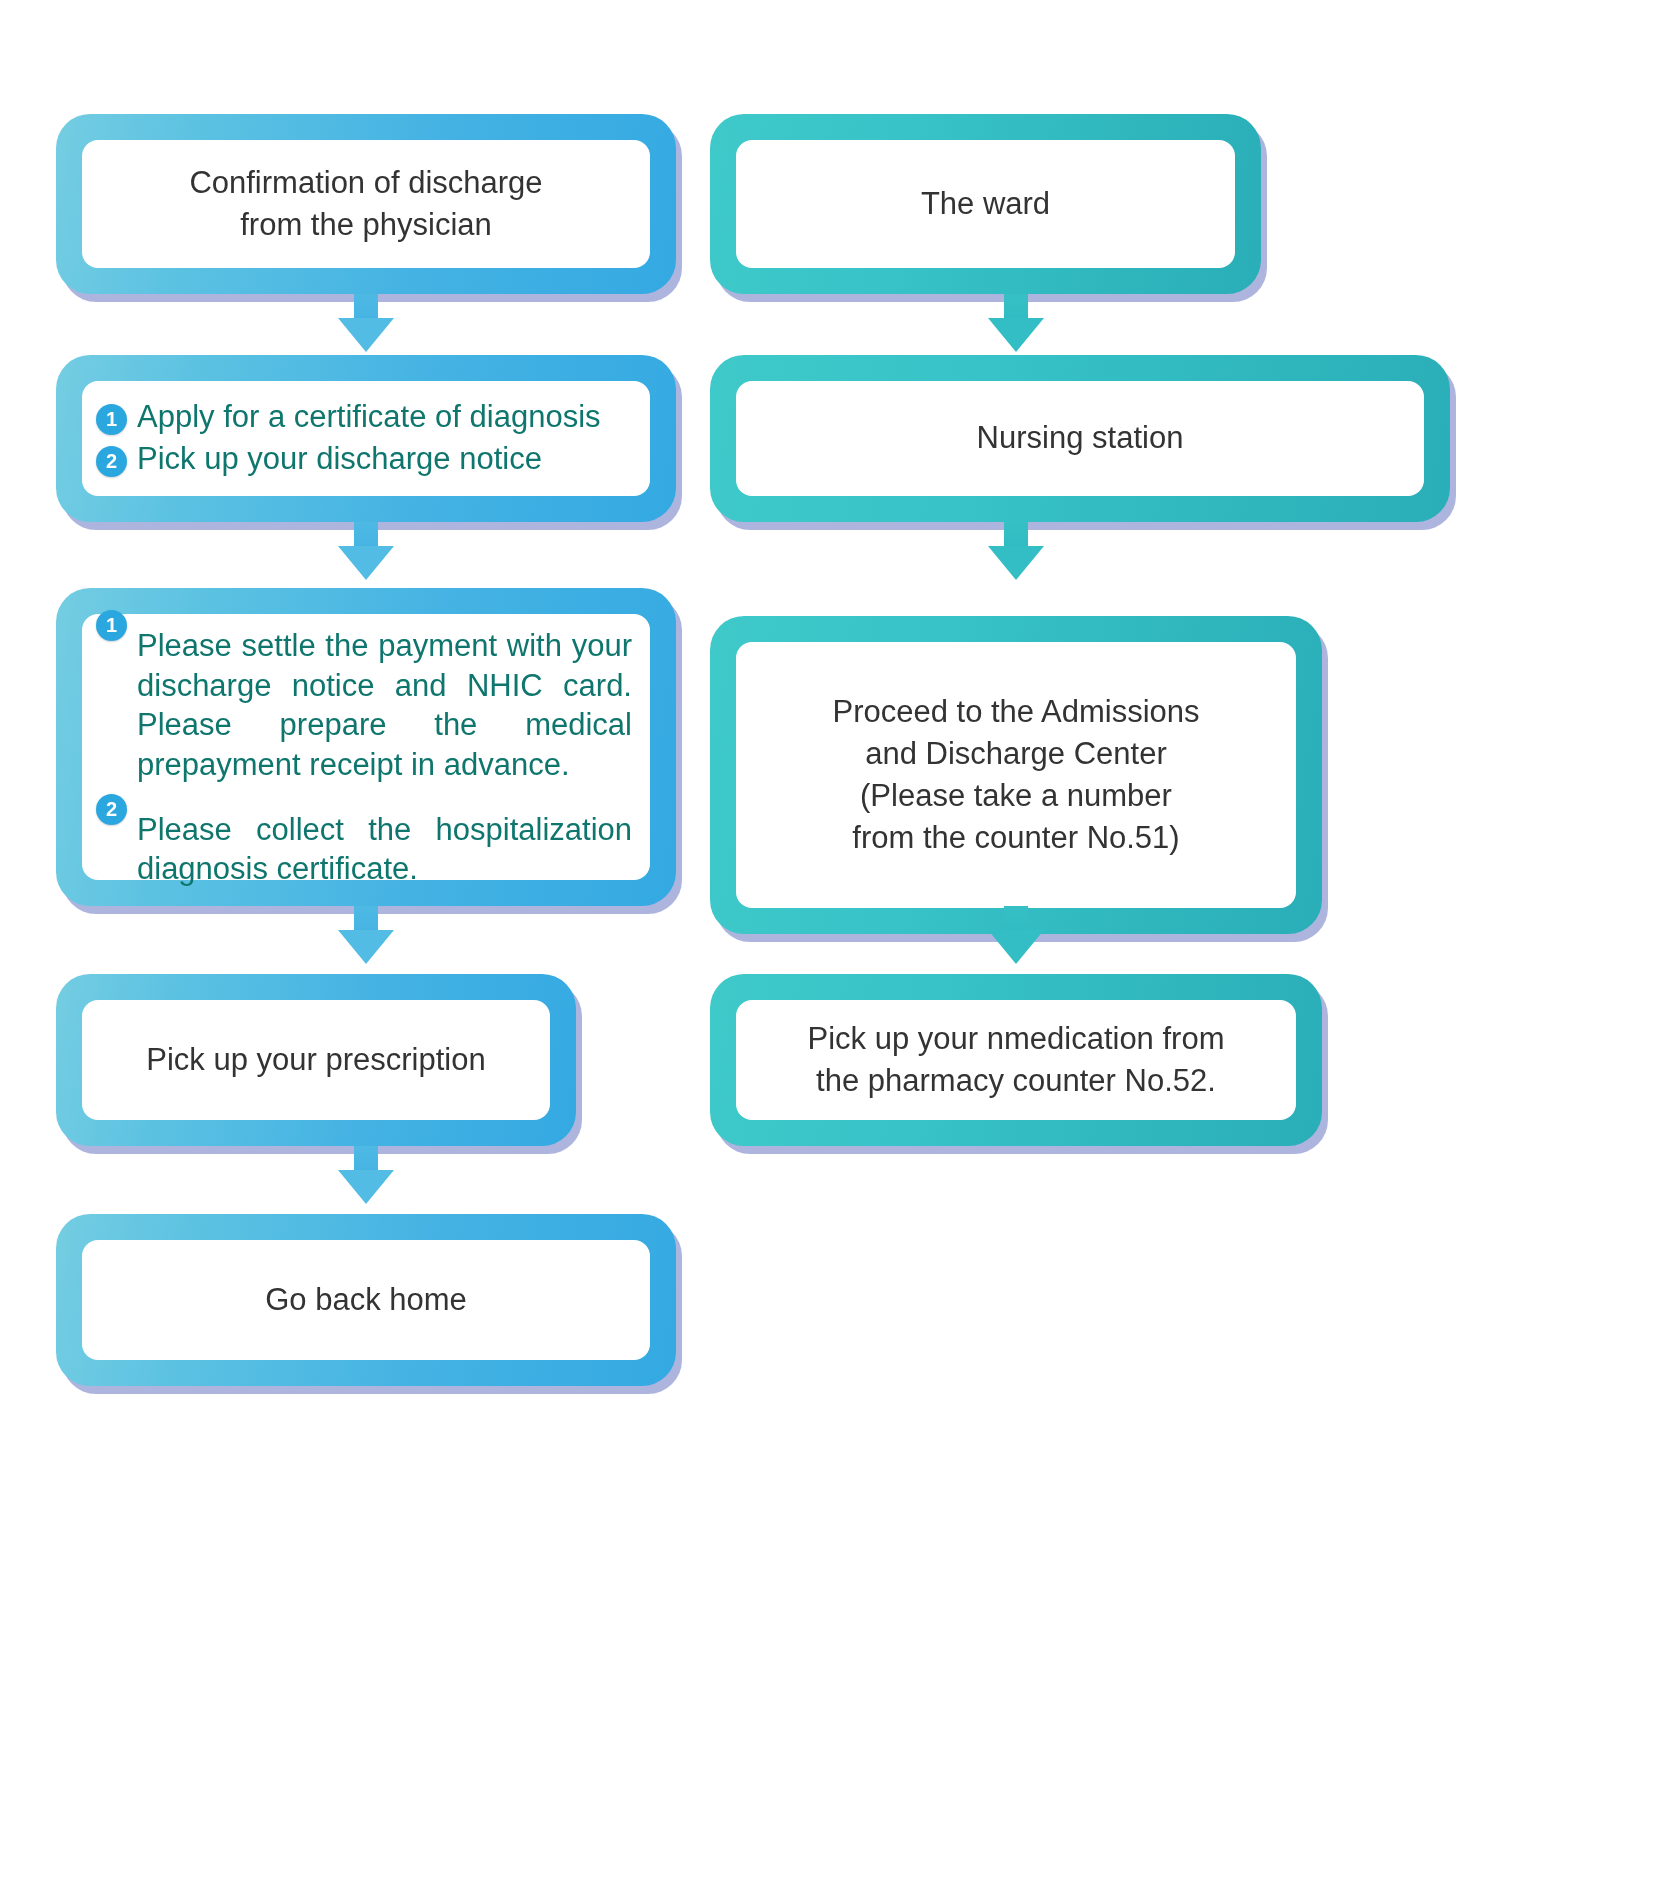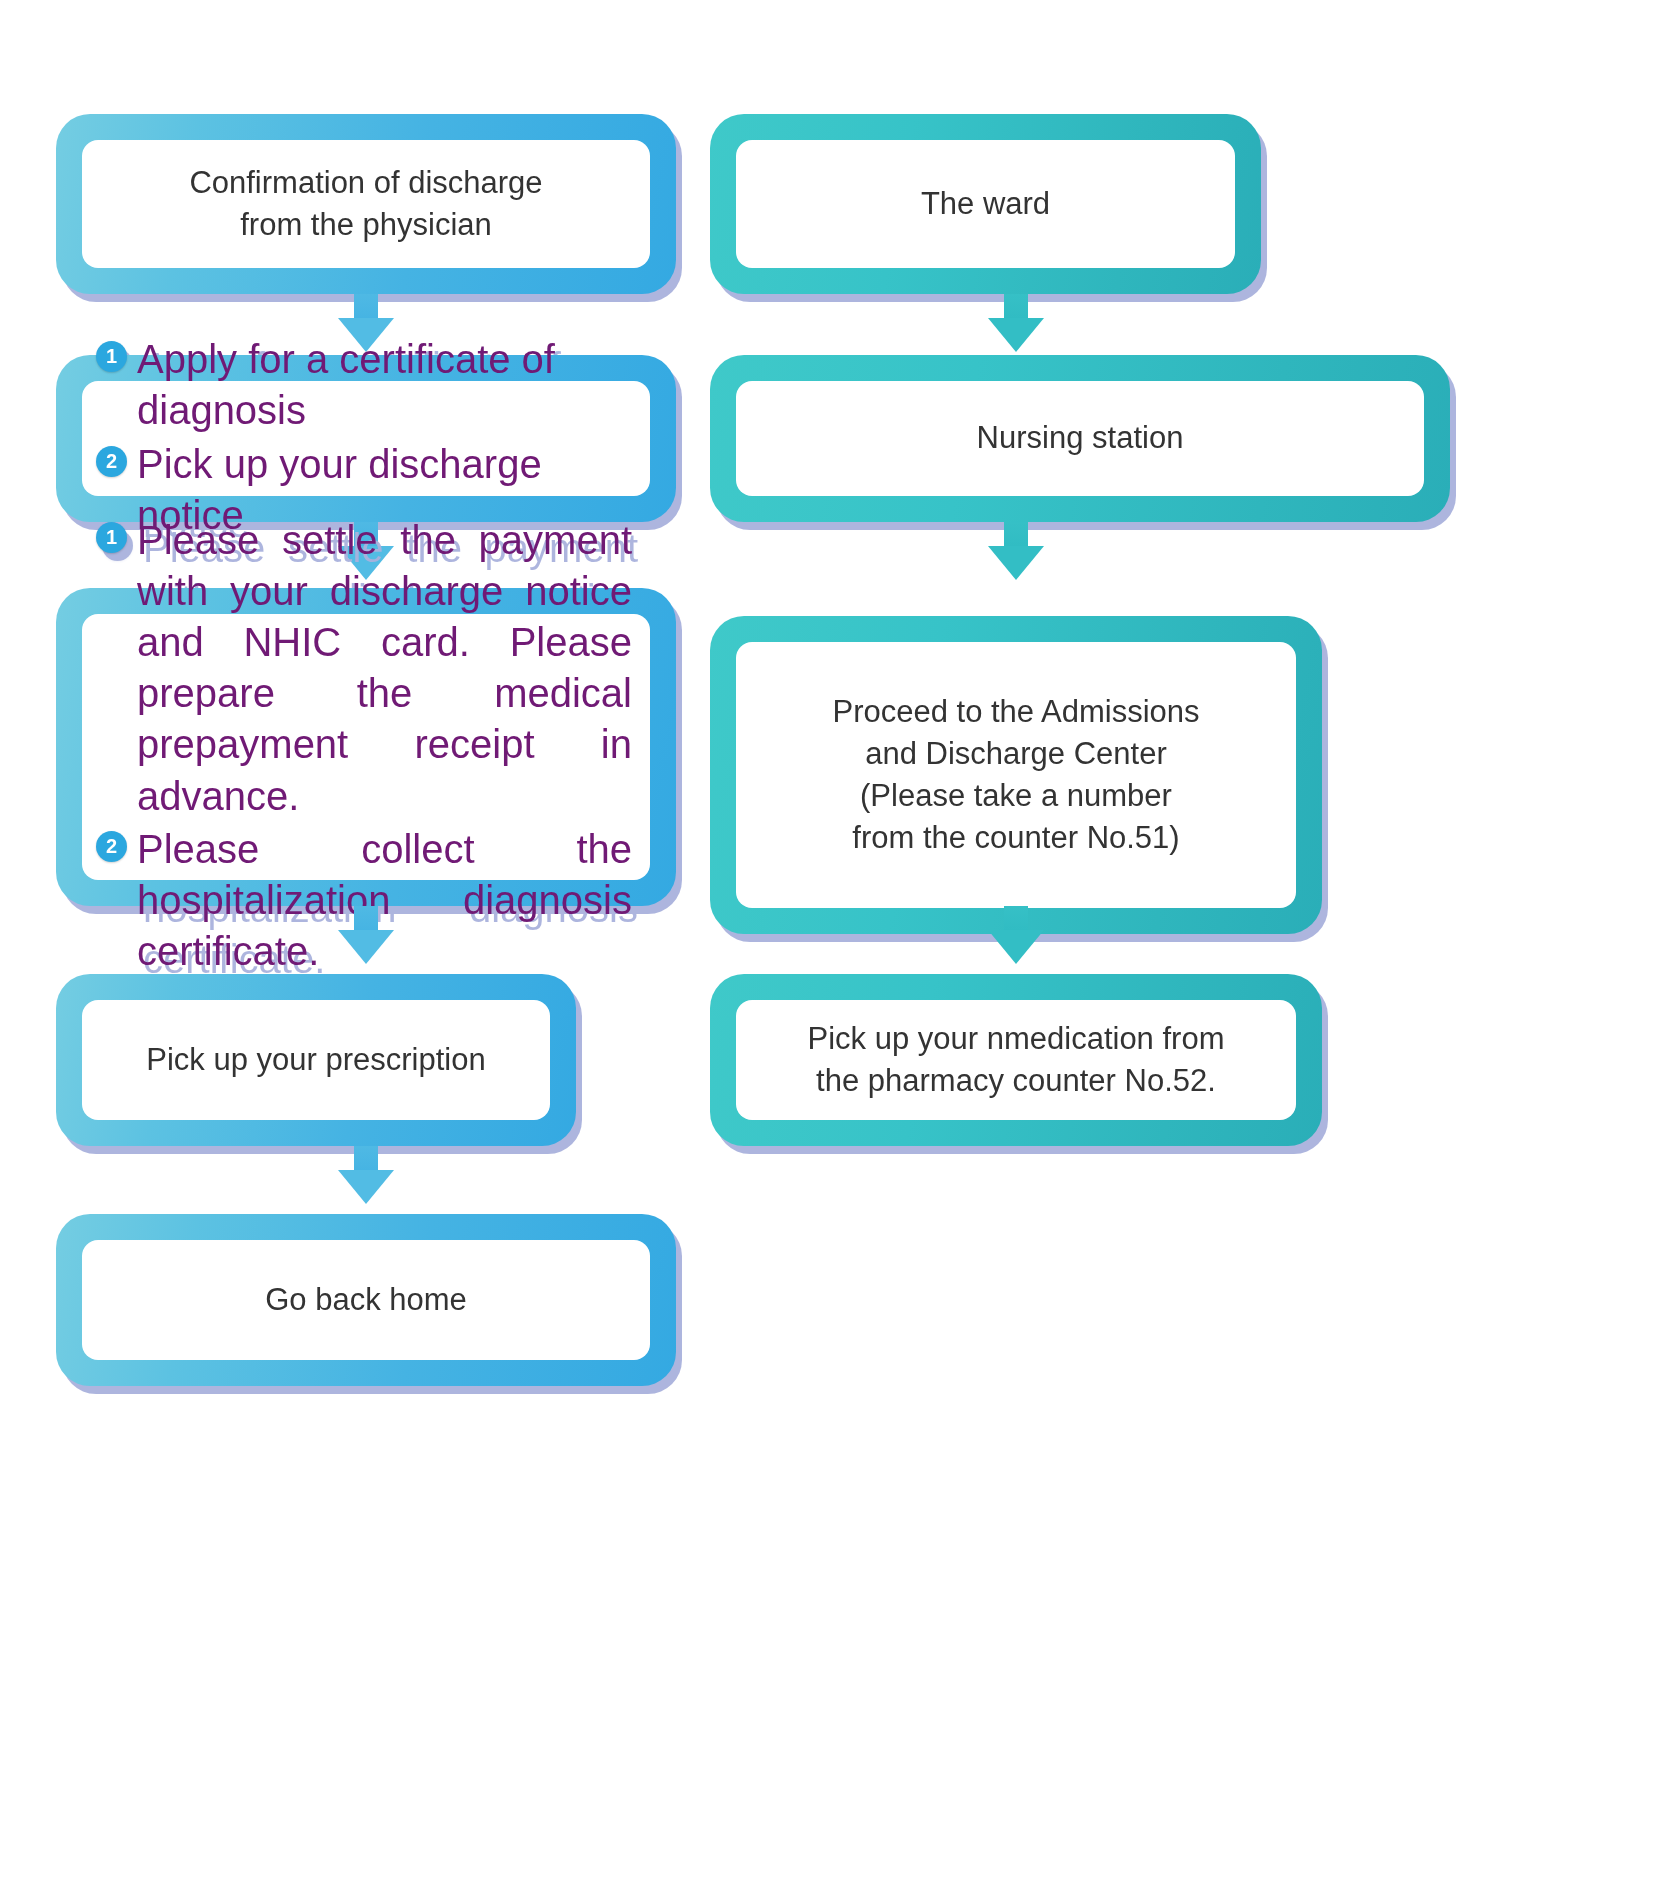--- a/index.html
+++ b/index.html
@@ -85,27 +85,28 @@
     font-size:20px;
     font-weight:bold;
     line-height:31px;
     text-align:center;
     margin-top:7px;
     margin-right:10px;
     box-shadow:0 1px 2px rgba(0,0,0,0.18);
   }
   .num-text{
     flex:1 1 auto;
-    font-size:40px;
+    font-size:31px;
     line-height:1.28;
-    color:#701a75;
+    color:#0f766e;
   }
   .num-text.justify{
     text-align:justify;
     text-align-last:left;
+    margin-top:23px;
   }
 
   
   .arrow{
     position:absolute;
     width:56px;
   }
   .arrow .stem{
     width:24px;
     margin:0 auto;

